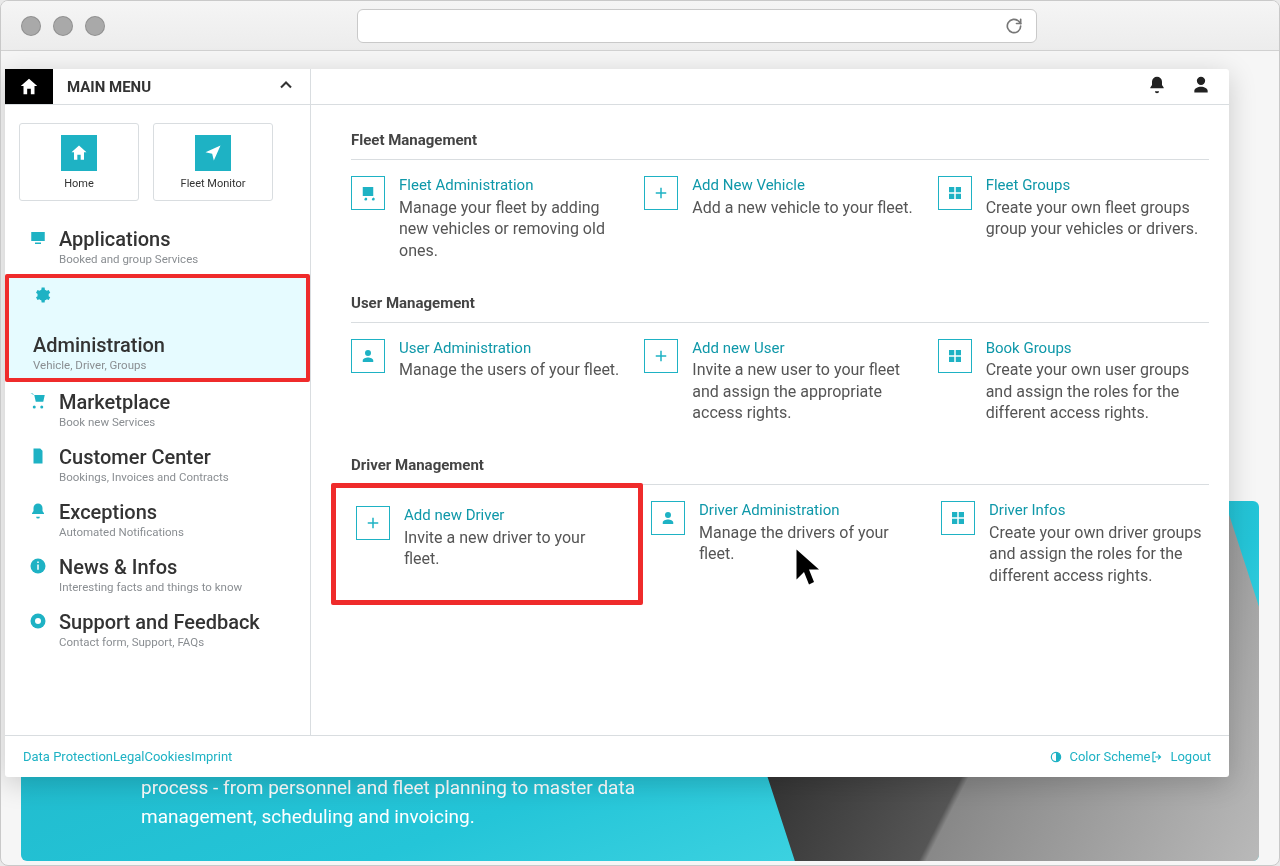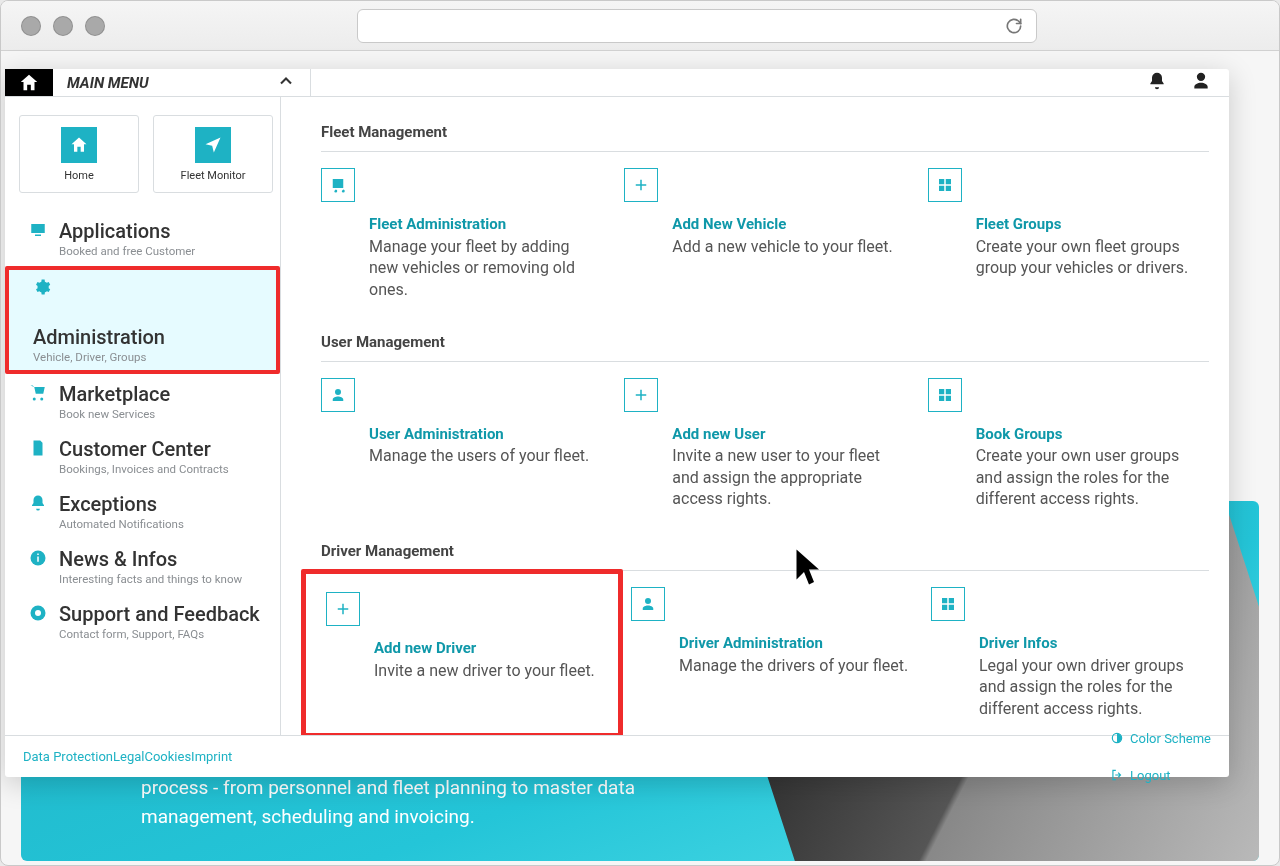--- a/index.html
+++ b/index.html
@@ -31,31 +31,31 @@
 
   
   .bg-hero{position:absolute;left:20px;right:20px;top:500px;height:360px;background:linear-gradient(160deg,#1eb2c4 0%, #24c5d8 60%, #55dfe9 100%);border-radius:6px;overflow:hidden;}
   .bg-hero::after{content:"";position:absolute;right:-40px;bottom:-120px;width:520px;height:420px;background:linear-gradient(135deg,#222 0%, #555 40%, #888 41%, #c9c9c9 100%);transform:rotate(-18deg);border-radius:12px;}
   .hero-text{position:absolute;left:120px;bottom:30px;color:#fff;font-size:19px;line-height:1.5;max-width:520px;font-weight:400;}
 
   
   .overlay{position:absolute;left:4px;right:50px;top:68px;bottom:88px;background:var(--panel);box-shadow:var(--shadow);border-radius:3px;display:flex;flex-direction:column;}
 
   
-  .topbar{height:28px;border-bottom:1px solid var(--border);display:flex;align-items:stretch;font-style:italic;}
+  .topbar{height:36px;border-bottom:1px solid var(--border);display:flex;align-items:stretch;}
   .home-square{width:48px;background:#000;display:flex;align-items:center;justify-content:center;color:#fff;}
   .home-square svg{width:22px;height:22px;fill:#fff;}
   .menu-title{flex:0 0 258px;display:flex;align-items:center;justify-content:space-between;padding:0 14px;border-right:1px solid var(--border);font-weight:700;font-size:15px;color:#333;}
   .menu-title .chev svg{width:20px;height:20px;stroke:#333;stroke-width:2.5;fill:none;}
   .topbar-right{flex:1;display:flex;align-items:center;justify-content:flex-end;padding-right:18px;gap:24px;}
   .topbar-right .tb-icon svg{width:20px;height:20px;fill:#222;}
 
   
   .body{flex:1;display:flex;overflow:hidden;}
-  .sidebar{width:276px;padding:18px 0 0 0;border-right:1px solid var(--border);}
+  .sidebar{width:306px;padding:18px 0 0 0;border-right:1px solid var(--border);}
   .quick-row{display:flex;gap:14px;padding:0 0 18px 14px;}
   .quick-card{width:120px;height:78px;border:1px solid var(--border);border-radius:3px;display:flex;flex-direction:column;align-items:center;justify-content:center;gap:6px;cursor:pointer;}
   .quick-card .qicon{width:36px;height:36px;background:var(--teal);display:flex;align-items:center;justify-content:center;}
   .quick-card .qicon svg{width:20px;height:20px;fill:#fff;}
   .quick-card .qlabel{font-size:11px;color:#333;}
 
   .side-list{list-style:none;margin:0;padding:0;}
   .side-item{display:flex;gap:12px;align-items:flex-start;padding:8px 16px 8px 24px;cursor:pointer;}
   .side-item .sicon{width:18px;flex:0 0 18px;margin-top:2px;color:var(--teal);}
   .side-item .sicon svg{width:18px;height:18px;fill:var(--teal);}
@@ -68,30 +68,30 @@
   .highlight-sidebar .inner-pad{display:flex;gap:25px;align-items:flex-start;padding:6px 16px 6px 24px;width:100%;flex-direction:column;}
 
   
   .main{flex:1;overflow:auto;padding:20px 20px 0 40px;}
   .section-head{font-size:15px;font-weight:700;color:#444;padding:6px 0 10px 0;border-bottom:1px solid var(--border);margin-bottom:16px;}
   .cards-row{display:flex;gap:22px;margin-bottom:26px;}
   .card{flex:1;display:flex;gap:14px;align-items:flex-start;cursor:pointer;min-width:0;}
   .card .cicon{width:34px;height:34px;border:1.5px solid var(--teal);display:flex;align-items:center;justify-content:center;flex-shrink:0;}
   .card .cicon svg{width:18px;height:18px;fill:var(--teal);}
   .card .ctext{display:flex;flex-direction:column;min-width:0;}
-  .card .ctitle{color:var(--teal-dark);font-weight:700;font-size:15px;line-height:1.25;margin-top:47px;}
+  .card .ctitle{color:var(--teal-dark);font-weight:400;font-size:15px;line-height:1.25;}
   .card .cdesc{color:#555;font-size:16px;line-height:1.35;margin-top:2px;}
 
   .highlight-card{border:5px solid var(--highlight-red);padding:18px 14px 18px 20px;margin:-18px -14px -18px -20px;border-radius:2px;}
 
   
   .footer{height:42px;border-top:1px solid var(--border);display:flex;align-items:center;justify-content:space-between;padding:0 18px;font-size:13px;}
   .footer-left{display:flex;}
   .footer-left a{color:var(--footer-link);text-decoration:none;}
-  .footer-right{display:flex;gap:22px;flex-direction:column;}
+  .footer-right{display:flex;}
   .footer-right .fitem{display:flex;align-items:center;gap:6px;color:var(--footer-link);cursor:pointer;}
   .footer-right .fitem svg{width:14px;height:14px;fill:none;stroke:var(--footer-link);stroke-width:2;}
 
   
   .big-cursor{position:absolute;left:792px;top:546px;width:32px;height:40px;pointer-events:none;}
   .big-cursor svg{width:100%;height:100%;}
 </style>
 </head>
 <body>
 
@@ -168,21 +168,21 @@
           </div>
         </div>
 
         <ul class="side-list">
           <li class="side-item">
             <span class="sicon"><svg viewBox="0 0 24 24">
                   <path d="M3 4h18v12H3zM8 20h8v-2H8z"></path>
                 </svg></span>
             <span class="stext">
               <span class="stitle">Applications</span>
-              <span class="ssub">Booked and free Customer</span>
+              <span class="ssub">Booked and group Services</span>
             </span>
           </li>
 
           <li class="side-item selected highlight-sidebar">
             <div class="inner-pad">
               <span class="sicon"><svg viewBox="0 0 24 24">
                     <path d="M12 8a4 4 0 1 0 4 4 4 4 0 0 0-4-4zm9 4a7.9 7.9 0 0 0-.14-1.5l2.1-1.63-2-3.46-2.48 1a8 8 0 0 0-2.6-1.5L15.5 2h-4l-.38 2.91a8 8 0 0 0-2.6 1.5l-2.48-1-2 3.46 2.1 1.63A7.9 7.9 0 0 0 6 12a7.9 7.9 0 0 0 .14 1.5L4 15.13l2 3.46 2.48-1a8 8 0 0 0 2.6 1.5L11.5 22h4l.38-2.91a8 8 0 0 0 2.6-1.5l2.48 1 2-3.46-2.1-1.63A7.9 7.9 0 0 0 21 12z"></path>
                   </svg></span>
               <span class="stext">
                 <span class="stitle">Administration</span>
@@ -347,21 +347,21 @@
             </span>
           </div>
           <div class="card">
             <span class="cicon">
                 <svg viewBox="0 0 24 24">
                   <path d="M4 4h7v7H4zM13 4h7v7h-7zM4 13h7v7H4zM13 13h7v7h-7z"></path>
                 </svg>
               </span>
             <span class="ctext">
               <span class="ctitle">Driver Infos</span>
-              <span class="cdesc">Legal your own driver groups and assign the roles for the different access rights.</span>
+              <span class="cdesc">Create your own driver groups and assign the roles for the different access rights.</span>
             </span>
           </div>
         </div>
 
       </div>
     </div>
 
     <div class="footer">
       <div class="footer-left">
         <a href="#">Data Protection</a>

